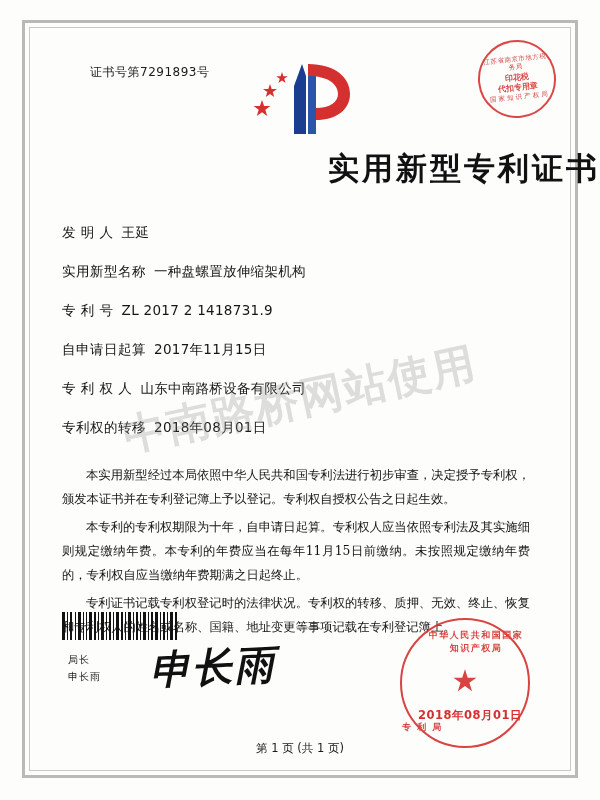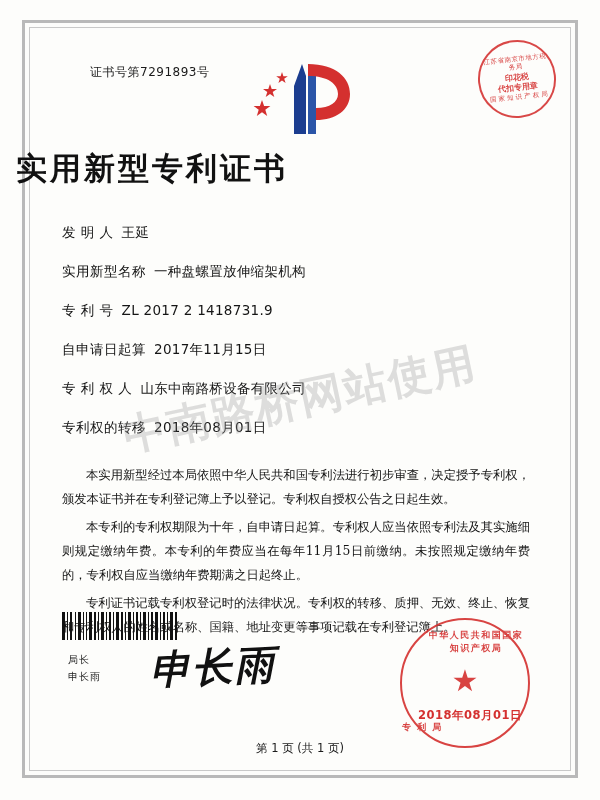--- a/index.html
+++ b/index.html
@@ -97,24 +97,24 @@
     top: 54px;
     height: 86px;
     display: flex;
     justify-content: center;
     align-items: flex-end;
   }
 
   
   .doc-title {
     position: absolute;
-    left: 16px;
+    left: 8px;
     right: 0;
     top: 148px;
-    text-align: left;
+    text-align: right;
     font-size: 31px;
     font-weight: bold;
     letter-spacing: 3px;
     font-family: "DejaVu Serif", "Liberation Serif", serif;
     color: #111;
   }
 
   
   .fields {
     position: absolute;

